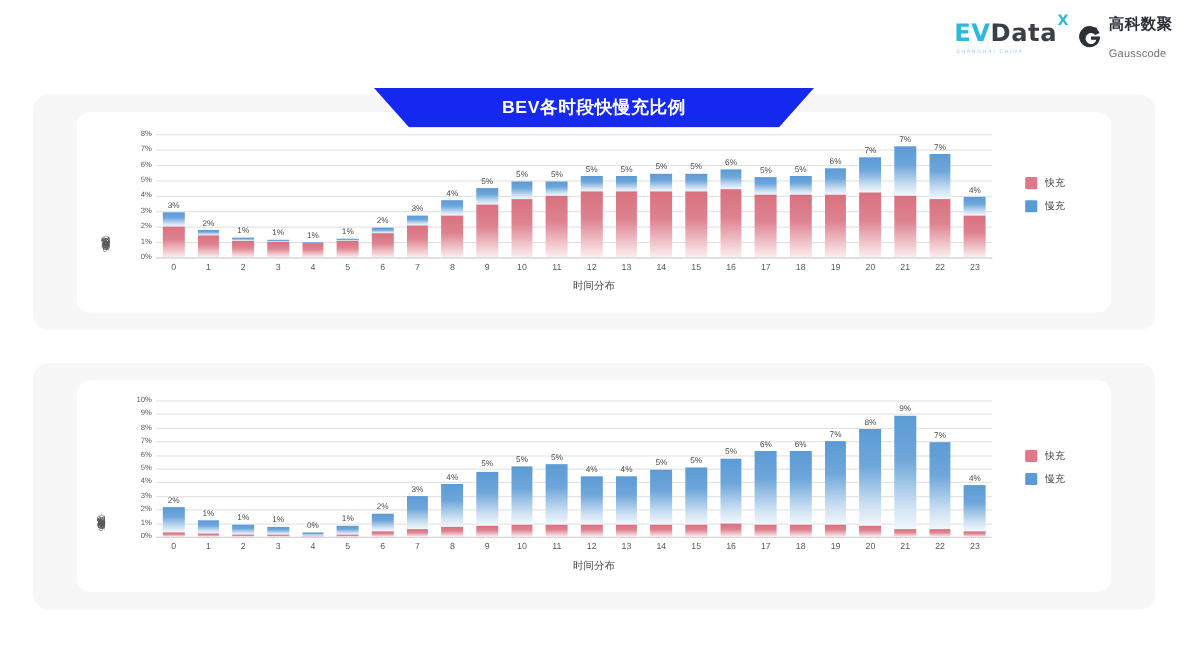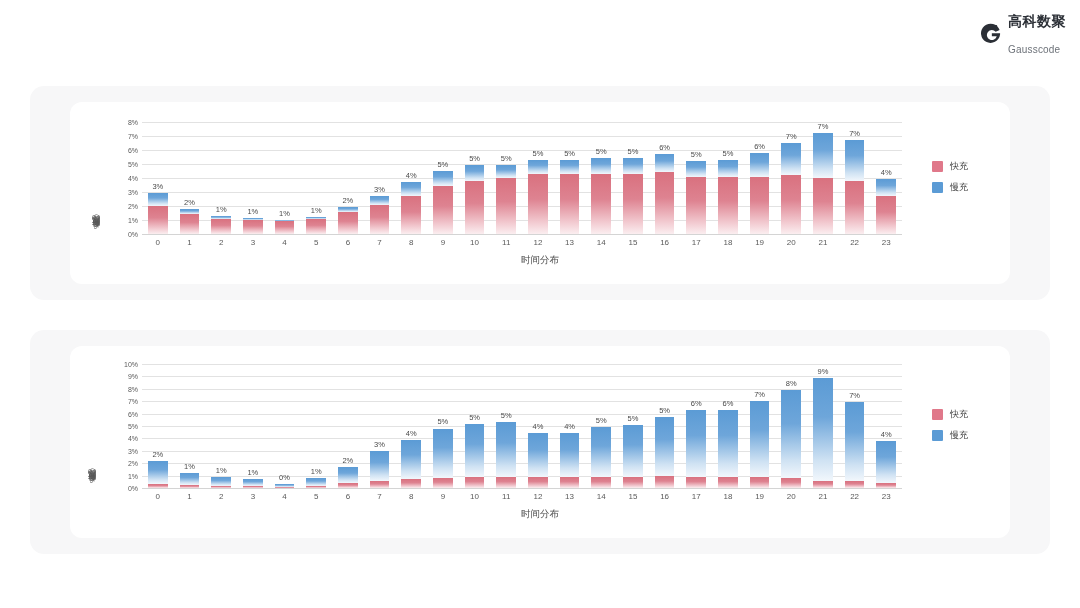--- a/index.html
+++ b/index.html
@@ -94,20 +94,26 @@
   .legend-tx { font-size:9px; color:#3d3d3d; }
 </style>
 </head>
 <body>
 
 <div class="page">
 
   <div class="header">
     <div class="logos">
 
+      <div class="evdata">
+        <div class="evdata-main">
+          <span class="ev">EV</span><span class="data">Data</span><span class="evdata-x">X</span>
+        </div>
+        <div class="evdata-sub">SHANGHAI CHINA</div>
+      </div>
 
       <div class="gauss">
         <div class="gauss-mark">
           <svg width="23" height="23" viewBox="0 0 24 24" aria-hidden="true">
             <path d="M21.5 7.4A10 10 0 1 0 22 12v-1.4h-8.6v3.2h5.1a5.2 5.2 0 1 1-1.1-4.6z" fill="#2b2f36"></path>
             <rect x="14.6" y="2.2" width="4.4" height="4.4" rx="1" fill="#2b2f36"></rect>
           </svg>
         </div>
         <div class="gauss-txt">
           <span class="gauss-cn">高科数聚</span>
@@ -348,20 +354,21 @@
               <span class="legend-tx">快充</span>
             </div>
             <div class="legend-row">
               <span class="legend-sw slow"></span>
               <span class="legend-tx">慢充</span>
             </div>
           </div>
         </div>
     </div>
   </div>
+  <div class="ribbon" id="ribbon-bev">BEV各时段快慢充比例</div>
 
   <div class="panel" id="panel-phev">
     <div class="card">
       <div class="chart-wrap" id="chart-phev">
           <div class="ylabel" style="left: 18px; top: 18px; height: 124px; display: flex; align-items: center;">各时段充电次数占比（%）</div>
           <div class="plot" style="left: 72px; top: 18px; width: 760px; height: 124px;">
             <div class="gridlines">
               <div class="gridline" style="top: 124px;"></div>
               <div class="ytick" style="top: 124px;">0%</div>
               <div class="gridline" style="top: 111.6px;"></div>

